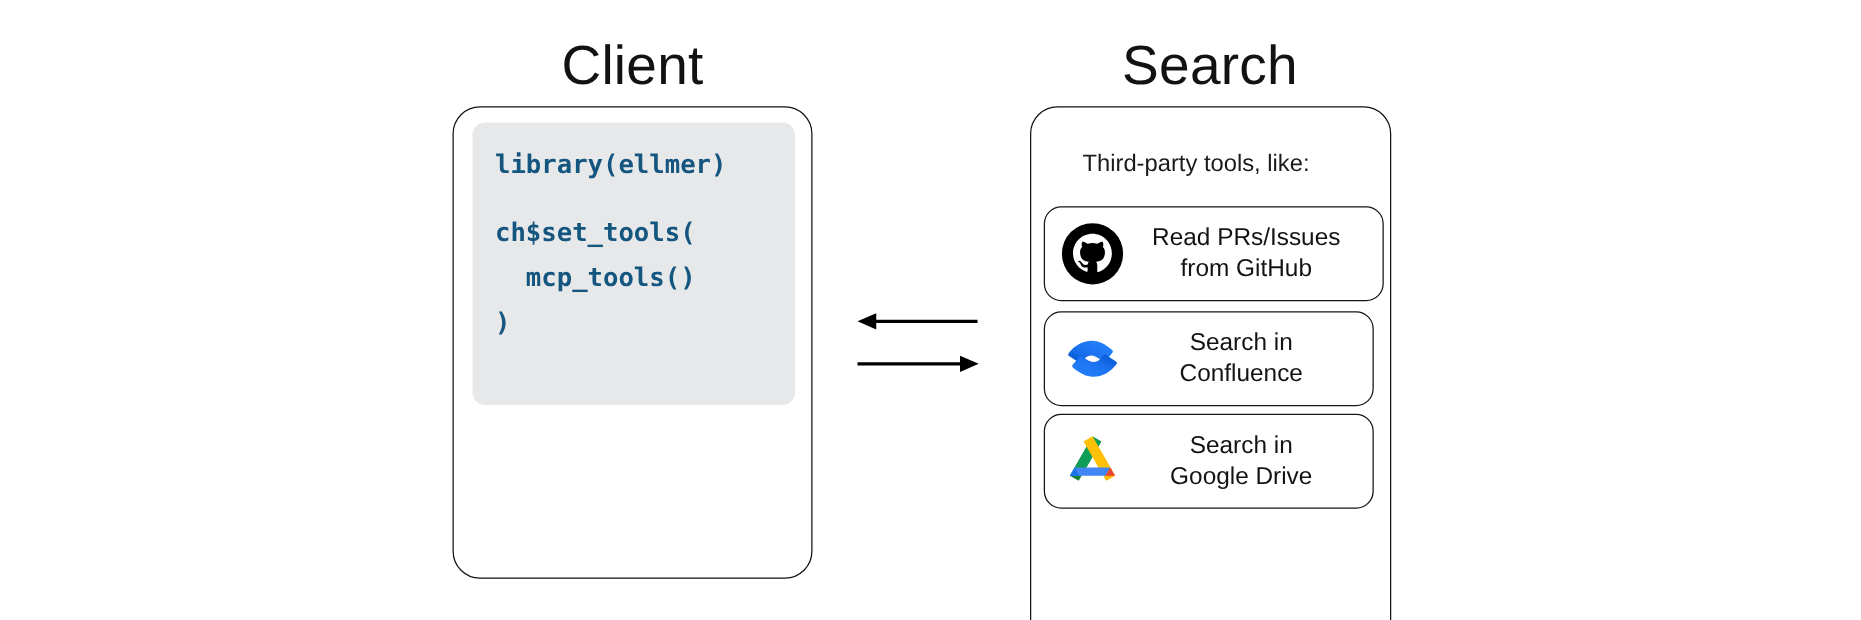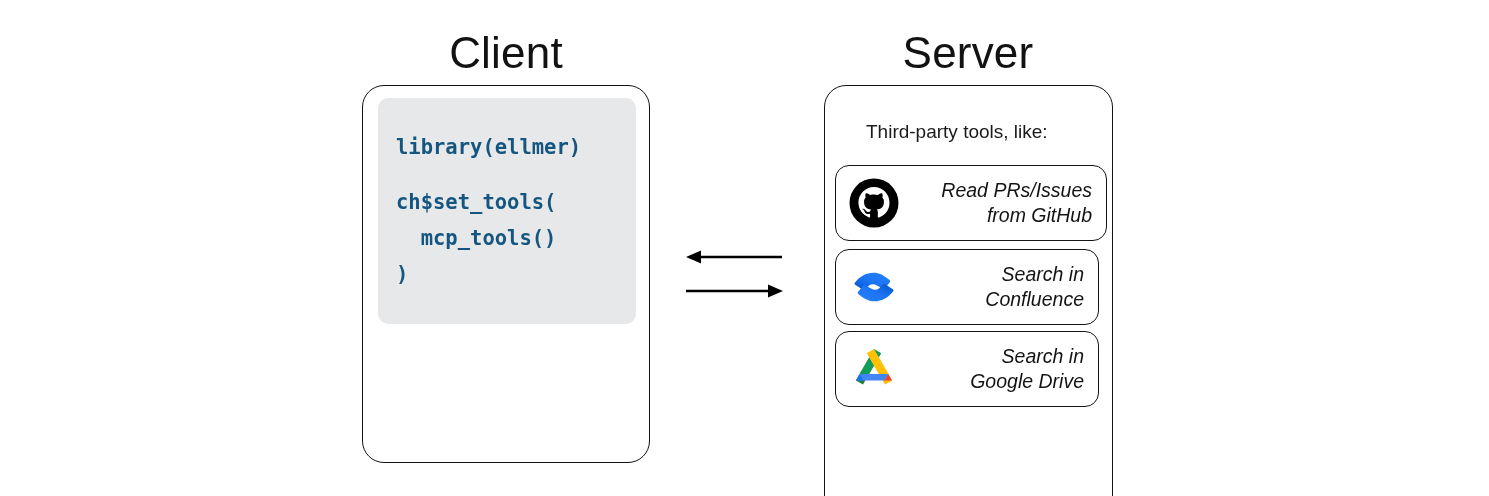--- a/index.html
+++ b/index.html
@@ -43,21 +43,21 @@
   
   #code-block {
     position: absolute;
     left: 15px;
     top: 12px;
     width: 258px;
     height: 226px;
     background: #e7e8e9;
     border-radius: 10px;
     box-sizing: border-box;
-    padding: 38px 0 0 18px;
+    padding: 22px 0 0 18px;
   }
   .code-line {
     font-family: "DejaVu Sans Mono", "Liberation Mono", monospace;
     font-size: 20.5px;
     font-weight: 700;
     color: #14567f;
     line-height: 22px;
     white-space: pre;
     letter-spacing: 0px;
   }
@@ -103,27 +103,26 @@
     width: 56px;
     height: 56px;
     margin-left: 10px;
     flex: 0 0 56px;
     display: flex;
     align-items: center;
     justify-content: center;
   }
   .tool-label {
     flex: 1 1 auto;
-    text-align: right;
+    text-align: center;
     padding-right: 14px;
     font-size: 19.5px;
     line-height: 25px;
     color: #131313;
     white-space: pre-line;
-    font-style: italic;
   }
 </style>
 </head>
 <body>
 
 <div id="canvas">
 
   <div class="section-title" id="client-title">Client</div>
 
   <div class="panel" id="client-panel">
@@ -144,21 +143,21 @@
         <polygon points="16,19 31,12.5 31,25.5" fill="#000000"></polygon>
       </g>
 
       <g>
         <line x1="16" y1="53" x2="100" y2="53" stroke="#000000" stroke-width="2.6"></line>
         <polygon points="113,53 98,46.5 98,59.5" fill="#000000"></polygon>
       </g>
     </svg>
   </div>
 
-  <div class="section-title" id="server-title">Server</div>
+  <div class="section-title" id="server-title">Search</div>
 
   <div class="panel" id="server-panel">
 
     <div id="server-caption">Third-party tools, like:</div>
 
     <div class="tool-card" id="tool-card-0">
       <div class="tool-icon">
         <svg width="50" height="50" viewBox="0 0 100 100" xmlns="http://www.w3.org/2000/svg">
           <circle cx="50" cy="50" r="49" fill="#000000"></circle>
           <path fill="#ffffff" d="M50 18c-17.2 0-31.2 14-31.2 31.2 0 13.8 8.9 25.5 21.3 29.6 1.6.3 2.1-.7 2.1-1.5 0-.7 0-3.2-.1-5.8-8.7 1.9-10.5-3.7-10.5-3.7-1.4-3.6-3.5-4.6-3.5-4.6-2.8-1.9.2-1.9.2-1.9 3.1.2 4.8 3.2 4.8 3.2 2.8 4.8 7.4 3.4 9.2 2.6.3-2 1.1-3.4 2-4.2-6.9-.8-14.2-3.5-14.2-15.5 0-3.4 1.2-6.2 3.2-8.4-.3-.8-1.4-4 .3-8.3 0 0 2.6-.8 8.6 3.2 2.5-.7 5.2-1 7.8-1 2.6 0 5.3.4 7.8 1 6-4 8.6-3.2 8.6-3.2 1.7 4.3.6 7.5.3 8.3 2 2.2 3.2 5 3.2 8.4 0 12-7.3 14.7-14.3 15.5 1.1 1 2.1 2.9 2.1 5.9 0 4.3-.1 7.7-.1 8.8 0 .9.6 1.9 2.2 1.5 12.4-4.1 21.2-15.8 21.2-29.6C81.2 32 67.2 18 50 18z"></path>

